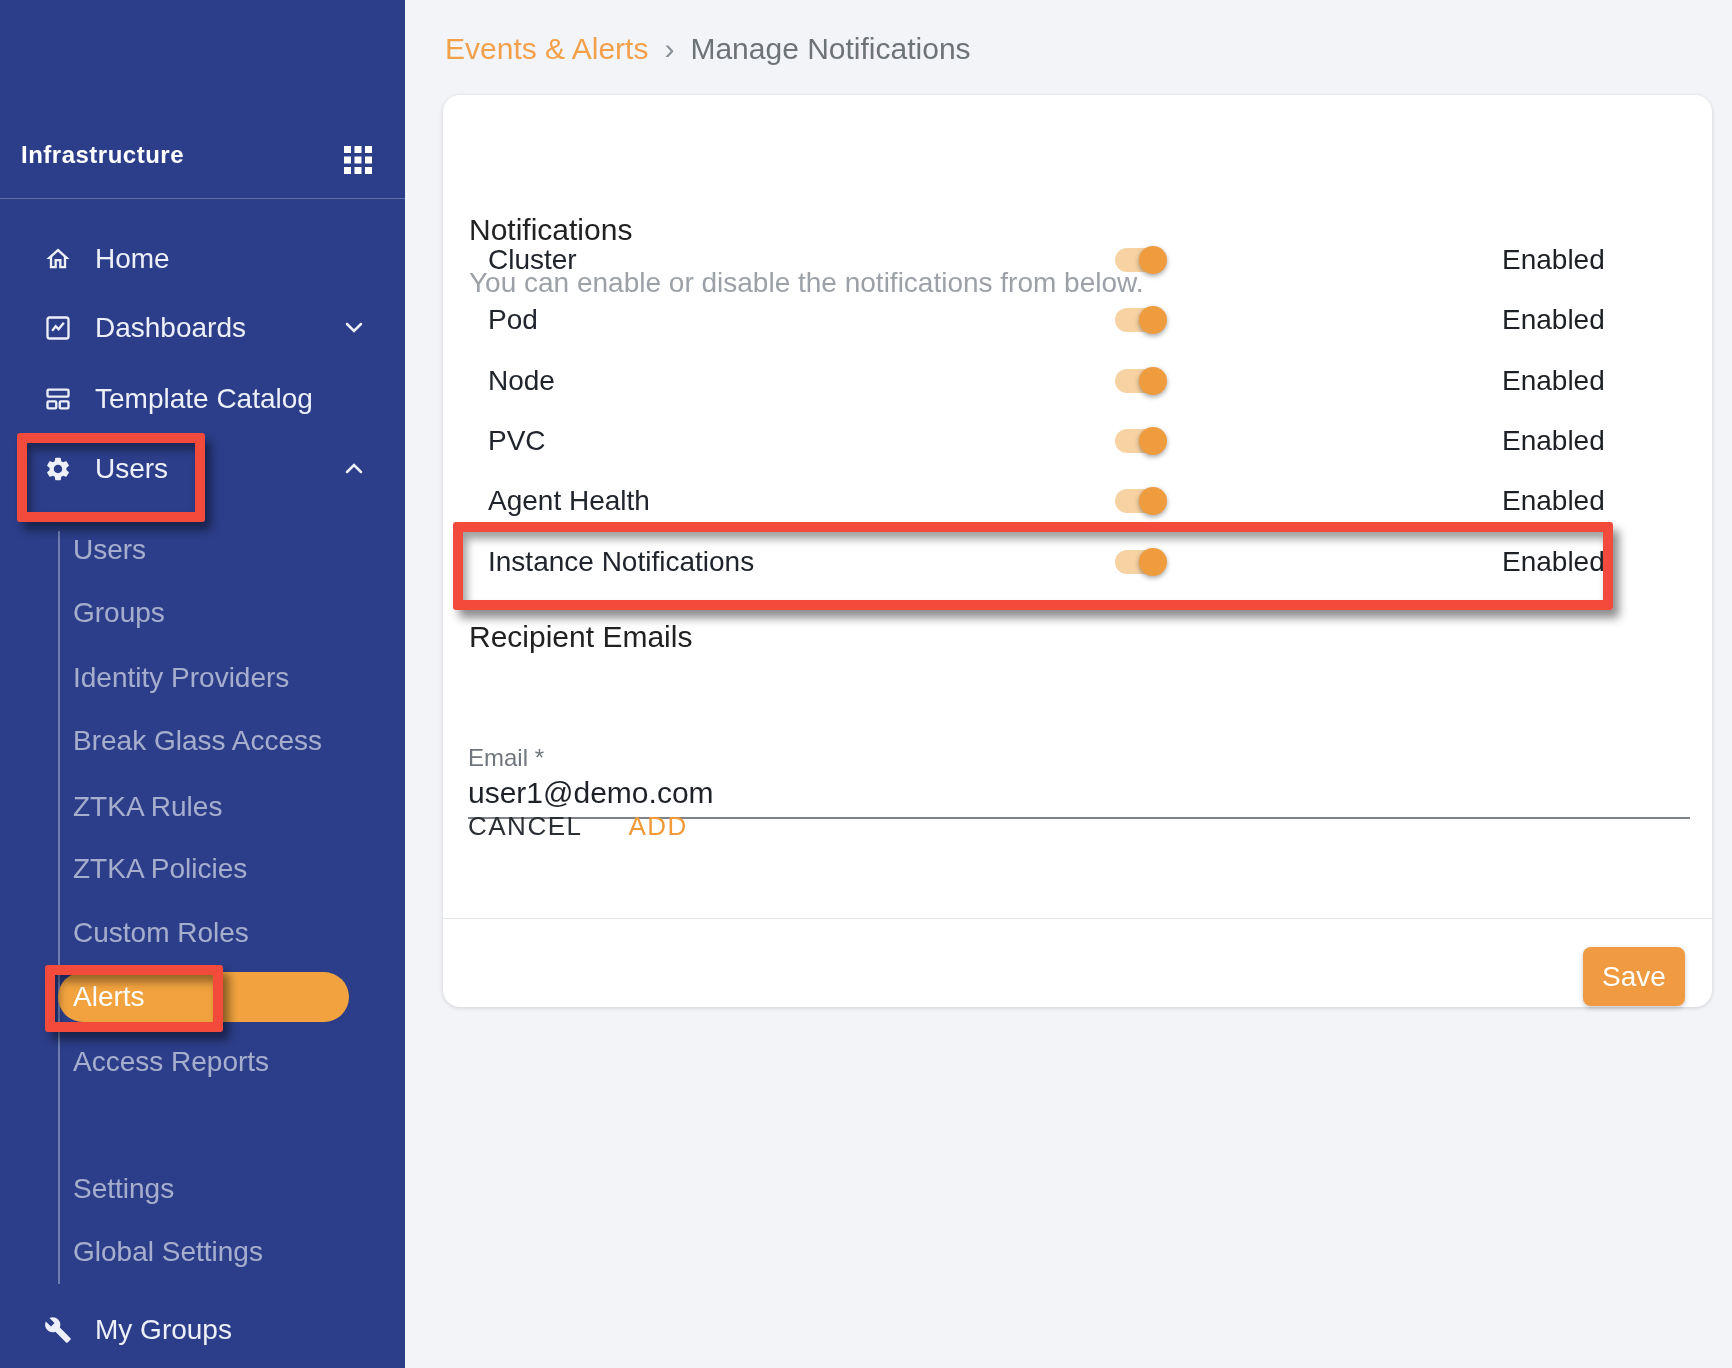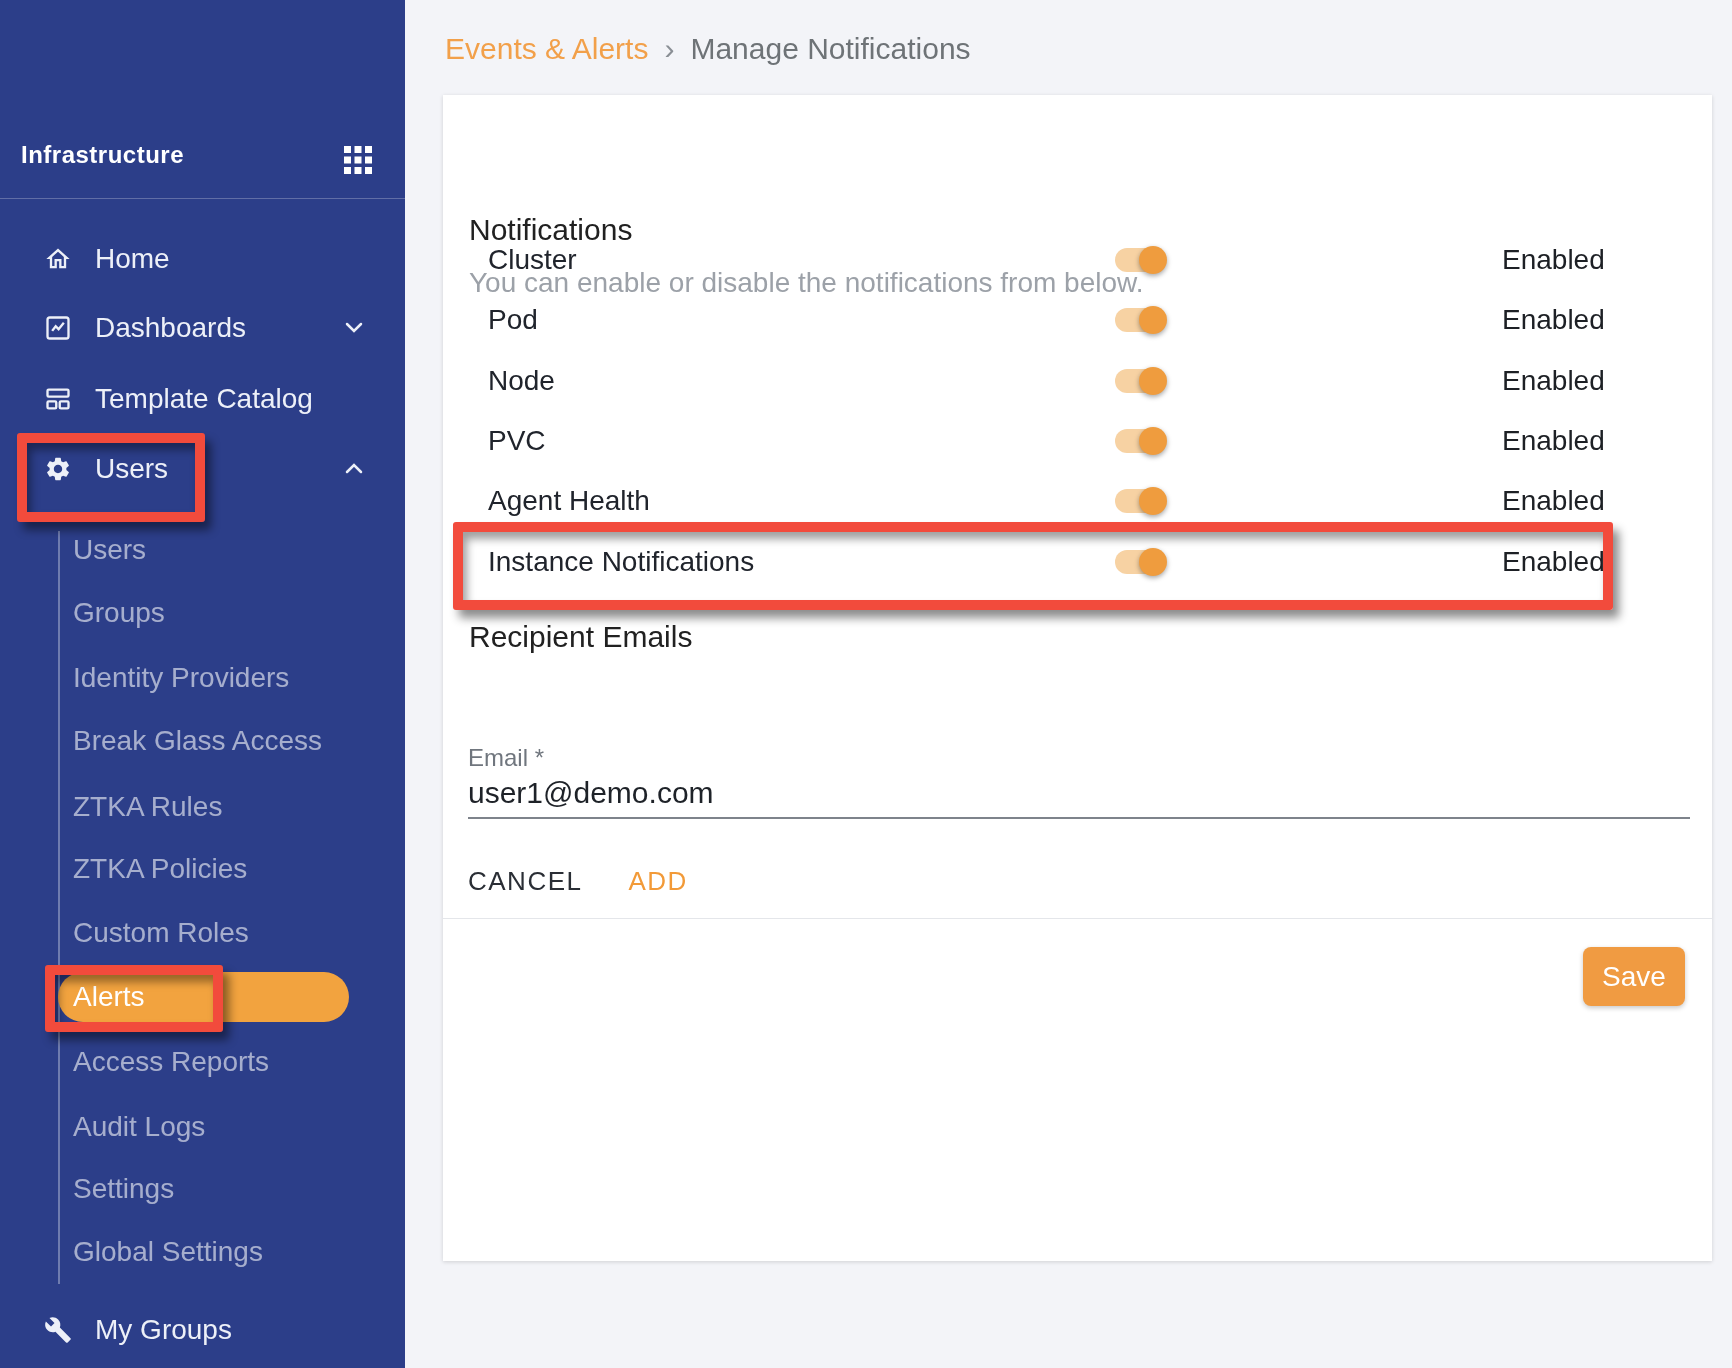--- a/index.html
+++ b/index.html
@@ -29,39 +29,39 @@
   .anno-system{left:17px;top:433px;width:188px;height:89px;}
   .anno-alerts{left:45px;top:965px;width:178px;height:67px;}
   .anno-instance{left:10px;top:427px;width:1160px;height:88px;}
 
   
   .breadcrumb{position:absolute;left:445px;top:33px;font-size:30px;line-height:32px;white-space:nowrap;}
   .crumb-section{color:#F2A04A;font-weight:500;cursor:pointer;}
   .crumb-sep{color:#8A8F95;margin:0 16px;font-weight:400;}
   .crumb-page{color:#6E7377;font-weight:500;}
 
-  .card{position:absolute;left:443px;top:95px;width:1269px;height:1166px;background:#FFFFFF;border-radius:0;
+  .card{position:absolute;left:443px;top:95px;width:1269px;height:912px;background:#FFFFFF;border-radius:17px;
     box-shadow:0 1px 4px rgba(0,0,0,0.15);}
 
   .section-heading{position:absolute;left:26px;font-size:30px;font-weight:500;color:#212121;}
   .section-subtitle{position:absolute;left:26px;font-size:28px;font-weight:400;color:#9CA1A8;}
 
   .toggle-row{position:absolute;left:0;width:100%;height:40px;}
   .row-label{position:absolute;left:45px;top:50%;transform:translateY(-50%);font-size:28px;color:#20242C;white-space:nowrap;}
   .switch{position:absolute;left:672px;top:50%;transform:translateY(-50%);width:56px;height:28px;cursor:pointer;}
   .switch .track{position:absolute;left:0;top:2px;width:42px;height:24px;border-radius:12px;background:#F7D2A3;}
   .switch .thumb{position:absolute;left:24px;top:0;width:28px;height:28px;border-radius:50%;background:#EF9C3E;box-shadow:0 2px 5px rgba(0,0,0,0.35);}
   .row-state{position:absolute;left:1059px;top:50%;transform:translateY(-50%);font-size:28px;color:#1D2025;}
 
   .email-label{position:absolute;left:25px;top:649px;font-size:24px;color:#70767E;}
   .email-input{position:absolute;left:25px;top:678px;width:1200px;height:40px;border:none;outline:none;
     font-family:"Liberation Sans","DejaVu Sans",sans-serif;font-size:30px;color:#1E2228;background:transparent;padding:0;}
   .email-underline{position:absolute;left:25px;top:722px;width:1222px;height:2px;background:#7E838B;}
 
-  .form-actions{position:absolute;left:15px;top:766px;height:40px;display:flex;align-items:center;}
+  .form-actions{position:absolute;left:15px;top:712px;height:40px;display:flex;}
   .text-btn{font-size:26px;font-weight:500;letter-spacing:1.5px;cursor:pointer;padding:4px 10px;white-space:nowrap;}
   .btn-cancel{color:#2A2E35;}
   .btn-add{color:#F29A38;margin-left:26px;}
 
   .card-divider{position:absolute;left:0;top:823px;width:100%;height:1px;background:#E4E6EA;}
   .save-btn{position:absolute;left:1140px;top:852px;width:102px;height:59px;border:none;border-radius:8px;
     background:#F09B42;color:#FFFFFF;font-family:"Liberation Sans","DejaVu Sans",sans-serif;
     font-size:28px;font-weight:500;cursor:pointer;box-shadow:0 2px 5px rgba(0,0,0,0.22);}
 </style>
 </head>
@@ -146,21 +146,20 @@
 
     <div class="sub-item" style="top:530px">Users</div>
     <div class="sub-item" style="top:593px">Groups</div>
     <div class="sub-item" style="top:658px">Identity Providers</div>
     <div class="sub-item" style="top:721px">Break Glass Access</div>
     <div class="sub-item" style="top:787px">ZTKA Rules</div>
     <div class="sub-item" style="top:849px">ZTKA Policies</div>
     <div class="sub-item" style="top:913px">Custom Roles</div>
     <div class="sub-item active" style="top:977px">Alerts</div>
     <div class="sub-item" style="top:1042px">Access Reports</div>
-    <div class="sub-item" style="top:1107px">Audit Logs</div>
     <div class="sub-item" style="top:1169px">Settings</div>
     <div class="sub-item" style="top:1232px">Global Settings</div>
 
     <div class="nav-item" style="top:1302px">
       <span class="nav-icon">
         <svg width="28" height="28" viewBox="0 0 24 24" fill="#EDF0F8">
           <path d="M22.7 19l-9.1-9.1c.9-2.3.4-5-1.5-6.9-2-2-5-2.4-7.4-1.3L9 6 6 9 1.6 4.7C.4 7.1.9 10.1 2.9 12.1c1.9 1.9 4.6 2.4 6.9 1.5l9.1 9.1c.4.4 1 .4 1.4 0l2.3-2.3c.5-.4.5-1.1.1-1.4z"></path>
         </svg>
       </span>
       <span class="nav-label">My Groups</span>

